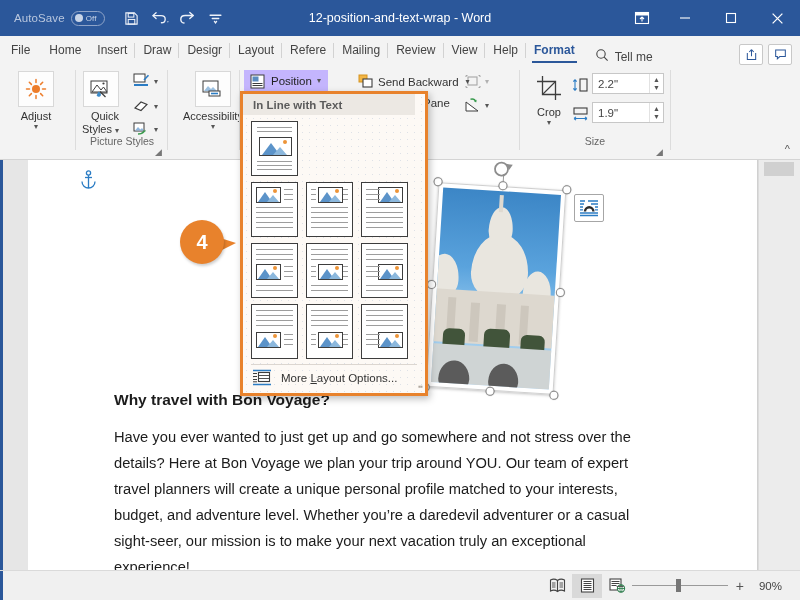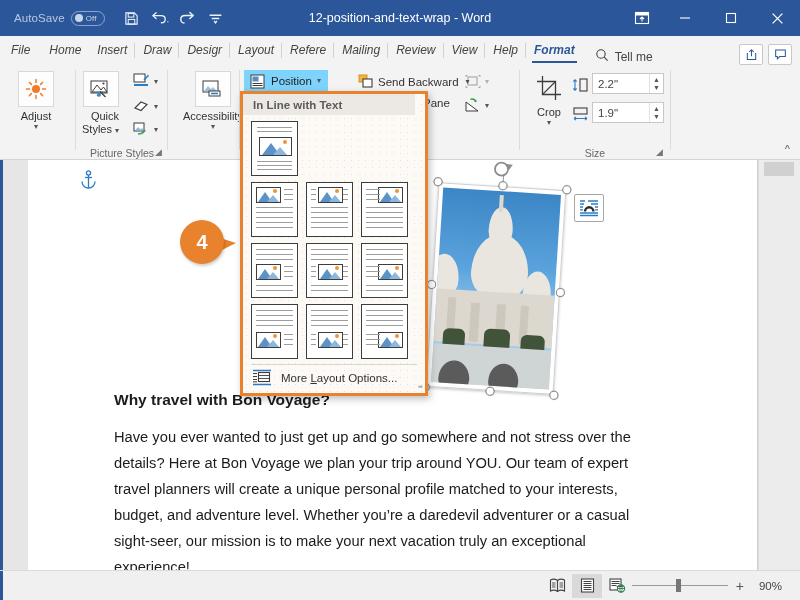--- a/index.html
+++ b/index.html
@@ -42,21 +42,21 @@
   .win-btn{ width:46px; height:36px; display:flex;align-items:center;justify-content:center; color:#fff;}
   .win-btn.ribbon-opt{ width:40px; }
 
   
   .tabstrip{
     position:absolute; left:0; top:36px; width:800px; height:29px;
     background:#f3f3f3; display:flex; align-items:flex-end; font-size:12px;
   }
   .tab{
     padding:0 8px; height:29px; line-height:29px; color:#444; white-space:nowrap;
-    position:relative; overflow:hidden;font-style:italic;
+    position:relative; overflow:hidden;
   }
   .tab.sep:after{
     content:""; position:absolute; right:0; top:7px; height:15px; width:1px; background:#d2d2d2;
   }
   .tab.file{ padding:0 11px; }
   .tab.active{ color:#2b579a; font-weight:bold; }
   .tab.active:before{
     content:""; position:absolute; left:6px; right:6px; bottom:2px; height:2px; background:#2b579a;
   }
   .tellme{ display:flex; align-items:center; gap:6px; margin-left:12px; color:#444; font-size:12px;}
@@ -66,37 +66,37 @@
     display:flex;align-items:center;justify-content:center;
   }
 
   
   .ribbon{
     position:absolute; left:0; top:65px; width:800px; height:95px;
     background:#f3f3f3; border-bottom:1px solid #d4d4d4;
   }
   .grp{ position:absolute; top:0; height:95px; }
   .grp-label{
-    position:absolute; bottom:1px; width:100%; text-align:center;
+    position:absolute; bottom:13px; width:100%; text-align:center;
     font-size:10.5px; color:#666;
   }
   .grp-sep{ position:absolute; top:5px; width:1px; height:80px; background:#dcdcdc; }
 
   .bigbtn{ position:absolute; display:flex; flex-direction:column; align-items:center;
            font-size:11px; color:#333; }
   .bigbtn .ic{ width:36px;height:36px;display:flex;align-items:center;justify-content:center;
                border:1px solid #d8d8d8; background:#fdfdfd;}
   .bigbtn .lb{ margin-top:3px; line-height:1.15; text-align:right;}
   .caret{ font-size:8px; line-height:8px; color:#555; }
 
   .smallrow{ position:absolute; display:flex; align-items:center; gap:4px; font-size:11.5px; color:#333;}
   .sq-icon{ width:17px;height:17px; display:flex;align-items:center;justify-content:center;}
 
   .posbtn{
-    position:absolute; left:244px; top:70px; height:22px; background:#7dd3fc;
+    position:absolute; left:244px; top:70px; height:22px; background:#c4b5fd;
     display:flex; align-items:center; gap:5px; padding:0 7px 0 5px; font-size:11.5px; color:#222;
   }
 
   .spin{
     position:absolute; width:72px; height:21px; border:1px solid #c7c7c7; background:#fff;
     display:flex; align-items:center; font-size:11.5px; color:#444;
   }
   .spin .v{ padding-left:5px; flex:1;}
   .spin .arrows{ width:14px; height:100%; border-left:1px solid #e2e2e2;
                  display:flex; flex-direction:column; align-items:center; justify-content:center;}

